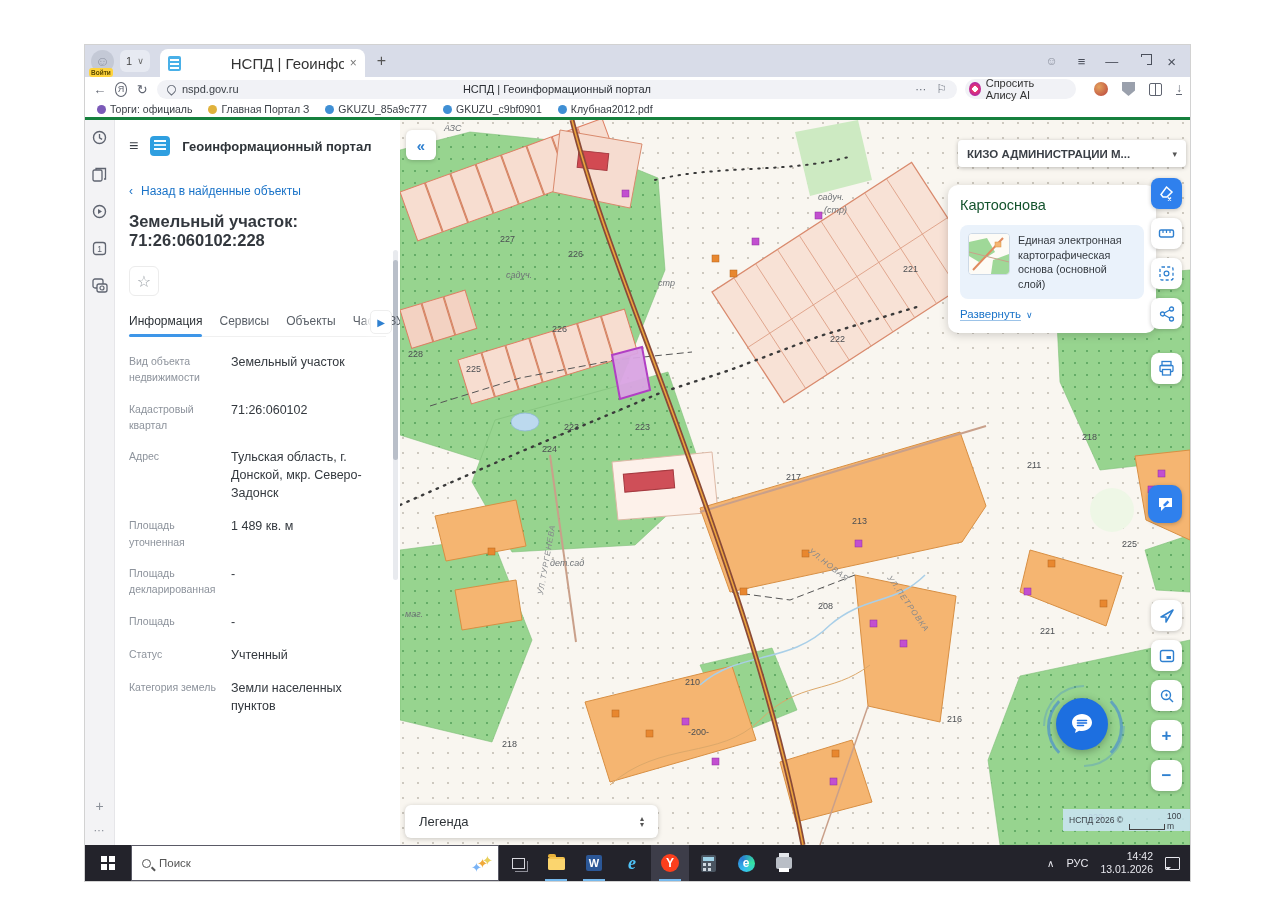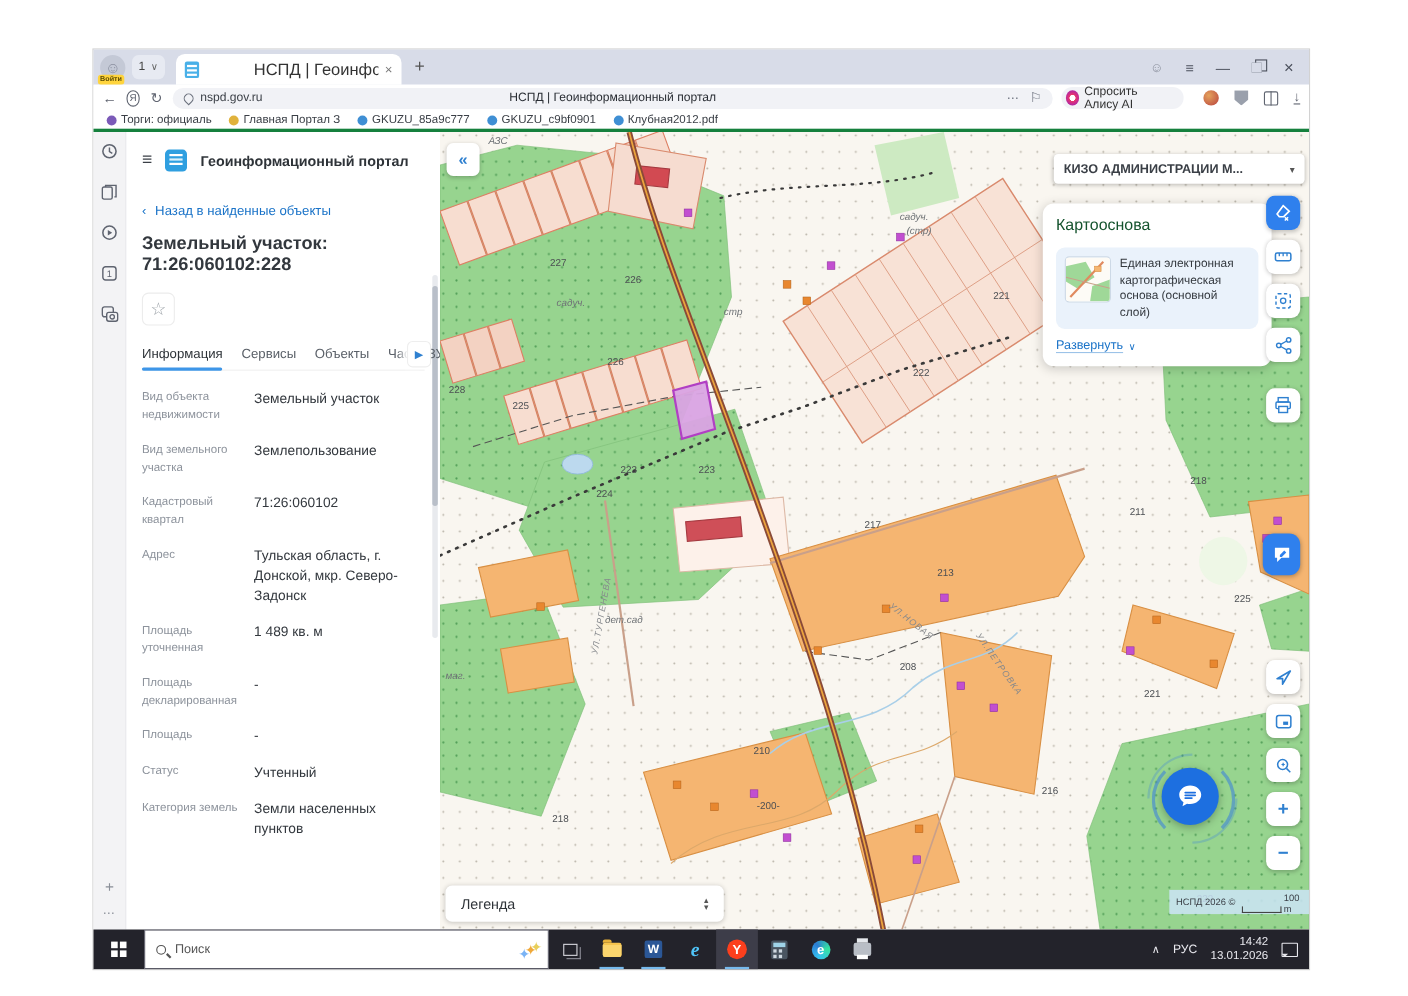--- a/index.html
+++ b/index.html
@@ -295,24 +295,20 @@
           <div class="ptab">Объекты</div>
           <div class="ptab">Части ЗУ</div>
           <div class="tabs-more">▶</div>
       </div>
       <div class="fields" id="fields-mount">
           <div class="frow">
             <div class="flabel">Вид объекта недвижимости</div>
             <div class="fvalue">Земельный участок</div>
           </div>
           <div class="frow">
-            <div class="flabel">Вид земельного участка</div>
-            <div class="fvalue">Землепользование</div>
-          </div>
-          <div class="frow">
             <div class="flabel">Кадастровый квартал</div>
             <div class="fvalue">71:26:060102</div>
           </div>
           <div class="frow">
             <div class="flabel">Адрес</div>
             <div class="fvalue">Тульская область, г. Донской, мкр. Северо-Задонск</div>
           </div>
           <div class="frow">
             <div class="flabel">Площадь уточненная</div>
             <div class="fvalue">1 489 кв. м</div>

